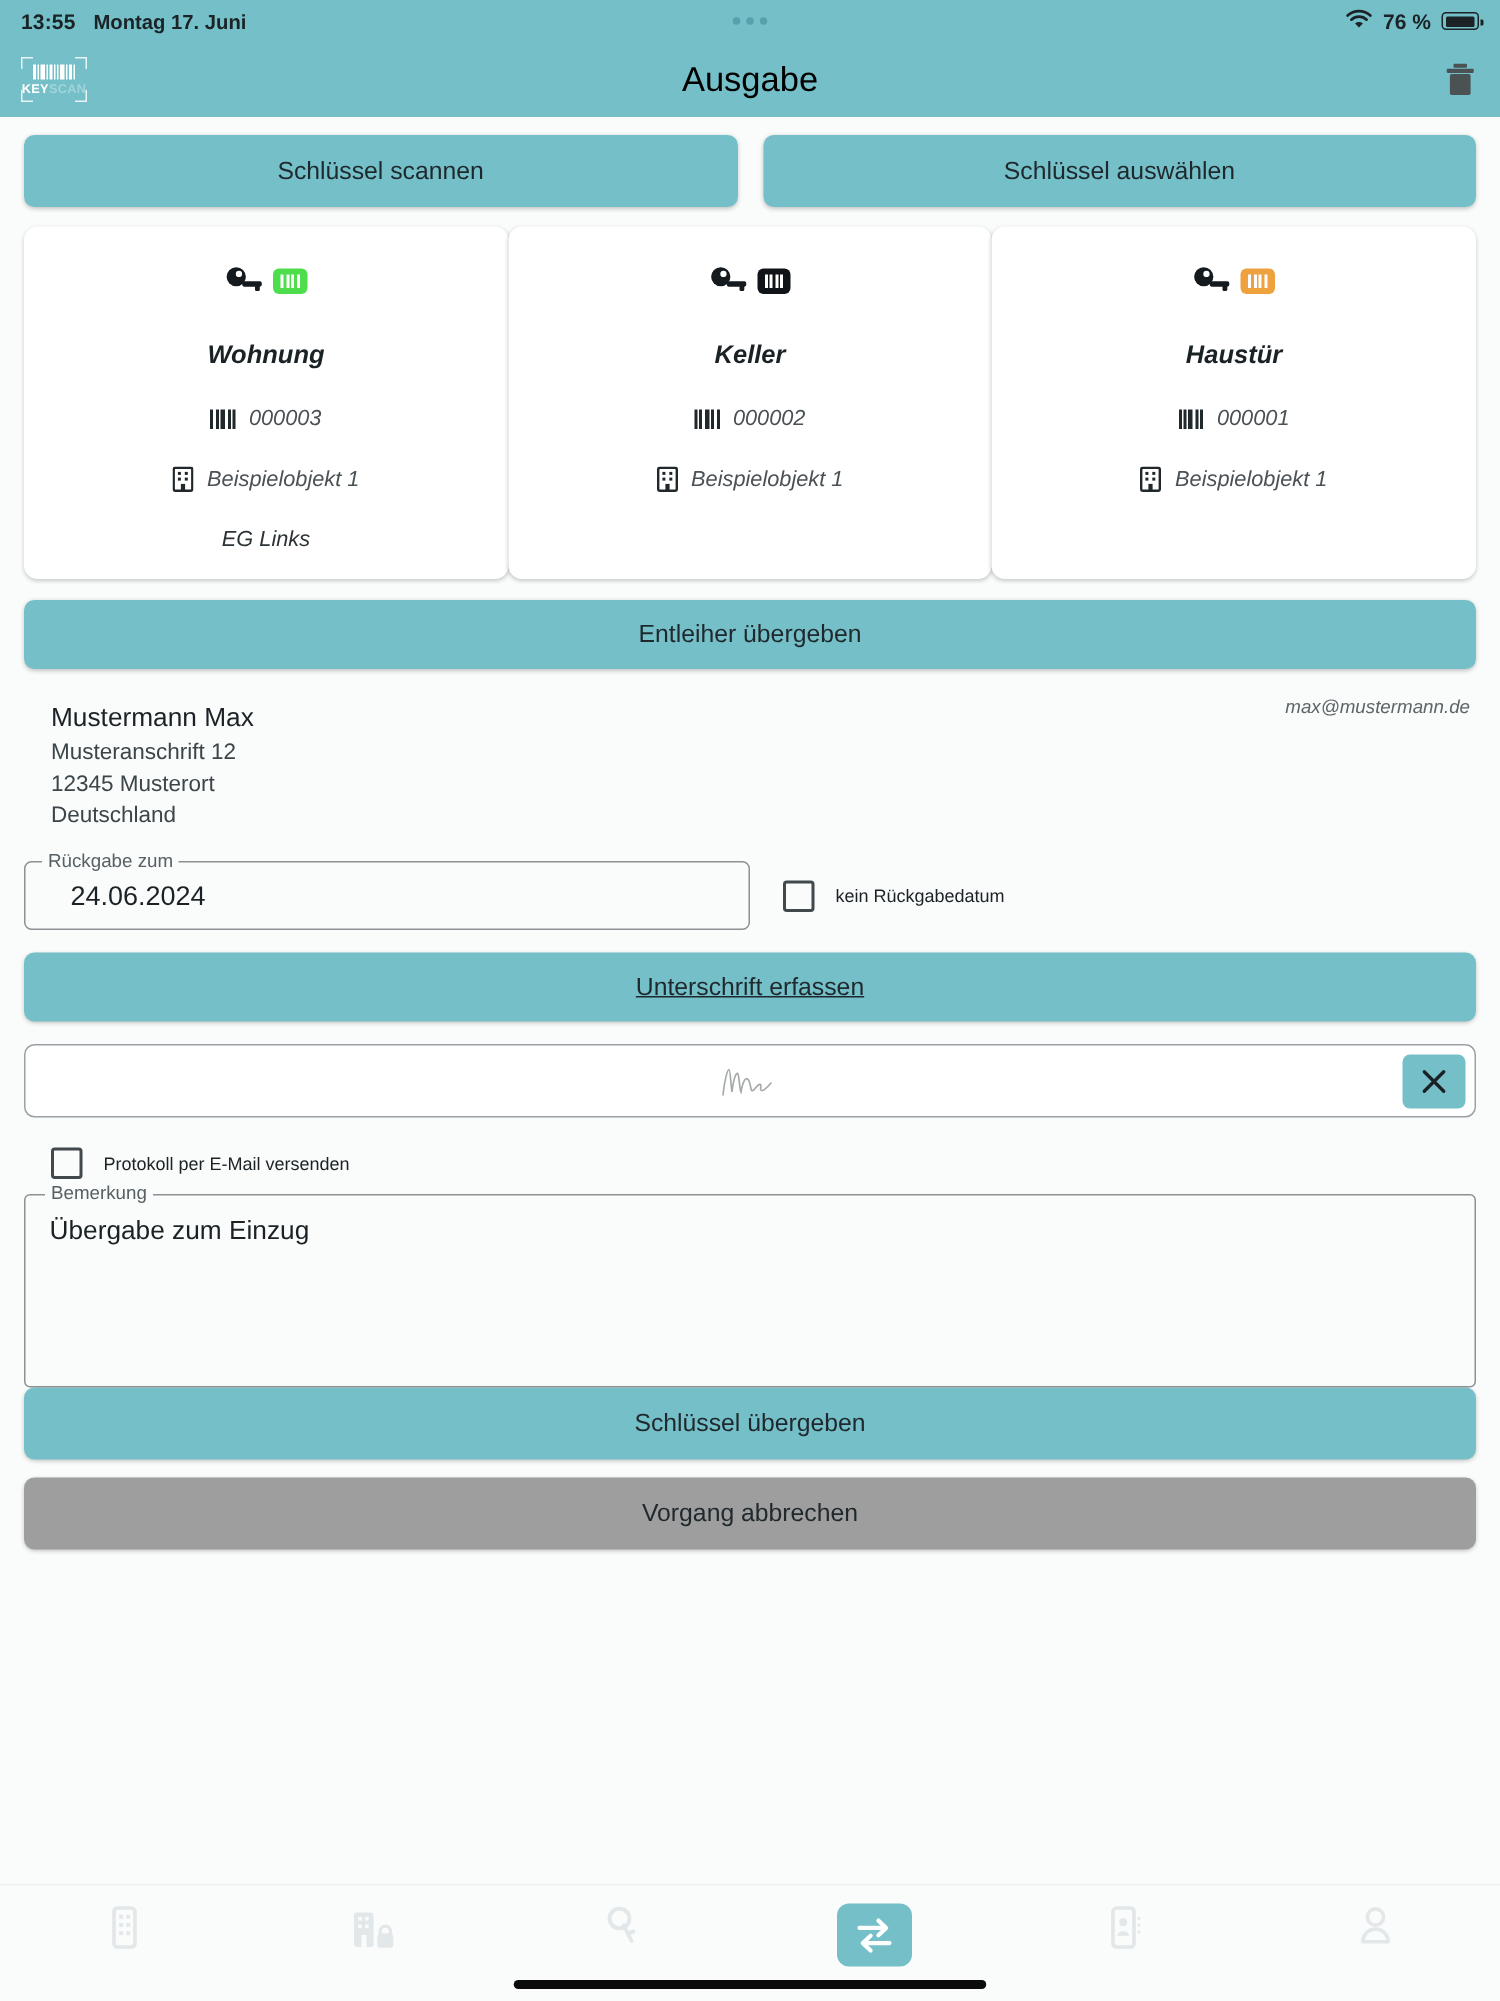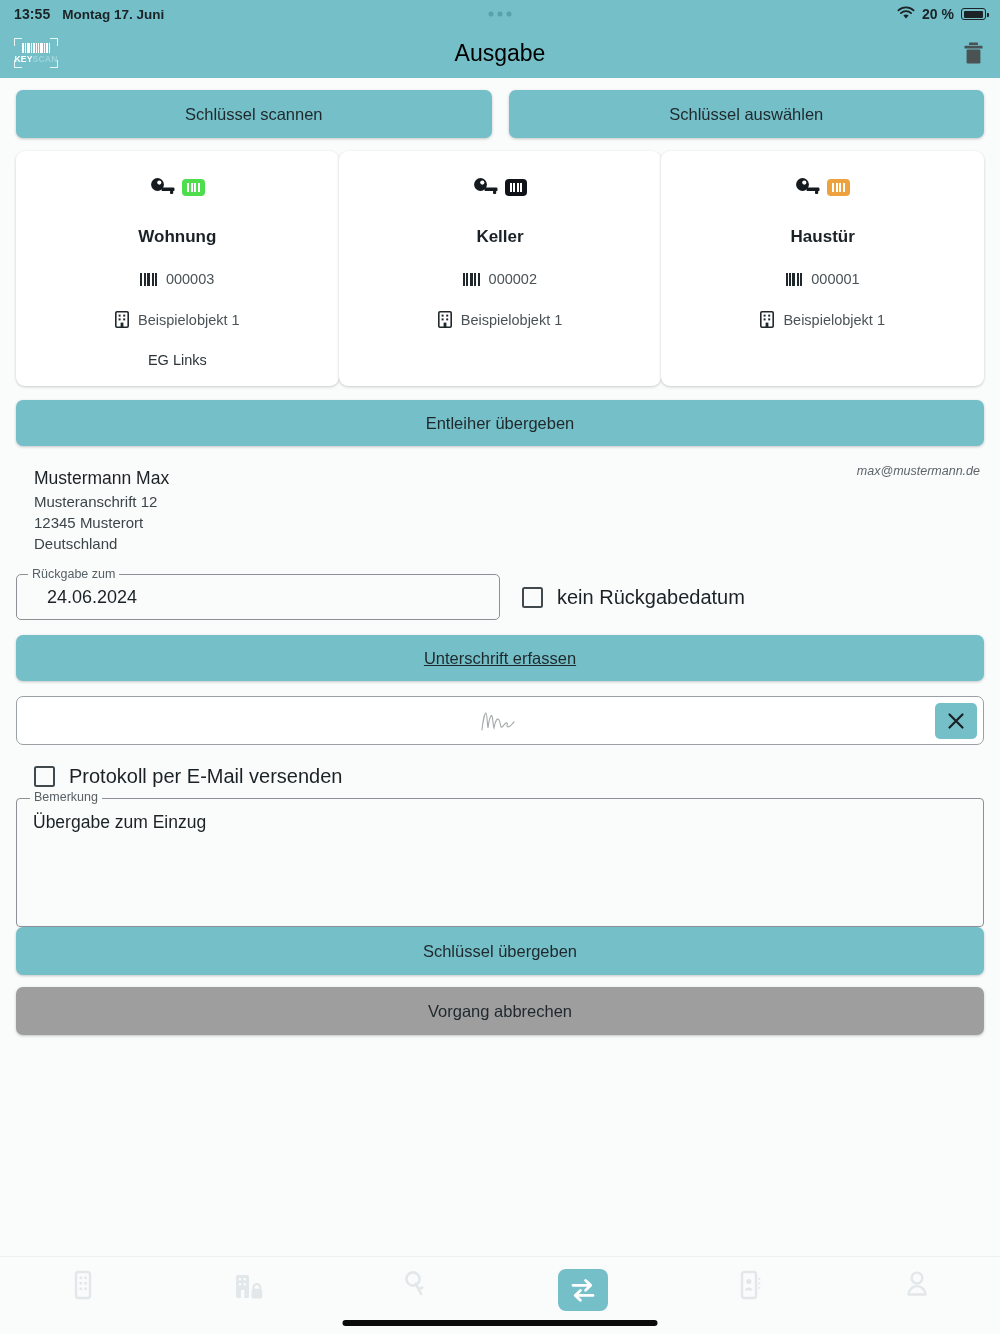--- a/index.html
+++ b/index.html
@@ -78,21 +78,21 @@
     background: #74bfc8;
     box-shadow: 0 1px 3px rgba(0,0,0,.22);
     cursor: pointer; text-align: center;
   }
   .btn-grey { background: #9e9e9e; }
 
   .row-2 { display: flex; gap: 17px; padding-top: 12px; }
   .row-2 .btn { height: 48px; }
 
   
-  .cards { display: flex; margin-top: 13px; }
+  .cards { display: flex; margin-top: 13px; font-style: italic; }
   .card {
     flex: 1; background: #fff; border-radius: 9px;
     box-shadow: 0 1px 3px rgba(0,0,0,.20);
     padding: 22px 10px 18px; text-align: center;
     min-height: 231px;
   }
   .card-icon { display: flex; align-items: center; justify-content: center; gap: 6px; height: 28px; }
   .badge {
     border-radius: 4px; padding: 4px 5px;
     display: flex; gap: 1.5px; align-items: center; height: 17px;
@@ -124,21 +124,21 @@
   }
   .outlined > .ol-label {
     position: absolute; top: -8px; left: 11px; background: #fafbfb;
     padding: 0 4px; font-size: 12.5px; color: #576064;
   }
   .date-field { width: 484px; }
   .date-val { font-size: 18px; color: #1b2226; }
 
   .cbox-wrap { display: flex; align-items: center; gap: 14px; cursor: pointer; }
   .cbox { width: 21px; height: 21px; border: 2px solid #41494d; border-radius: 2.5px; background: transparent; }
-  .cbox-label { font-size: 20px; color: #1b2226; }
+  .cbox-label { font-size: 12px; color: #1b2226; }
 
   
   .sig-btn { margin-top: 15px; height: 46px; text-decoration: underline; }
   .sig-box {
     margin-top: 15px; height: 49px;
     border: 1px solid #9aa0a3; border-radius: 7px; background: #fff;
     position: relative; display: flex; align-items: center; justify-content: center;
   }
   .sig-scribble { opacity: .55; }
   .sig-clear {
@@ -191,21 +191,21 @@
       <i></i>
     </div>
   <div class="sb-right">
     <span>
       <svg width="18" height="14" viewBox="0 0 18 14">
         <path d="M9 12.4 6.4 9.6a3.9 3.9 0 0 1 5.2 0z" fill="#1b2327"></path>
         <path d="M3.9 7.1a7.4 7.4 0 0 1 10.2 0" stroke="#1b2327" stroke-width="1.8" fill="none" stroke-linecap="round"></path>
         <path d="M1.4 4.4a11 11 0 0 1 15.2 0" stroke="#1b2327" stroke-width="1.8" fill="none" stroke-linecap="round"></path>
       </svg>
     </span>
-    <span class="sb-pct">20 %</span>
+    <span class="sb-pct">76 %</span>
     <span class="batt">
         <i></i>
       </span>
   </div>
 </div>
 
 <div class="header">
   <div class="logo">
     <span class="corner c1"></span>
       <span class="corner c2"></span>

